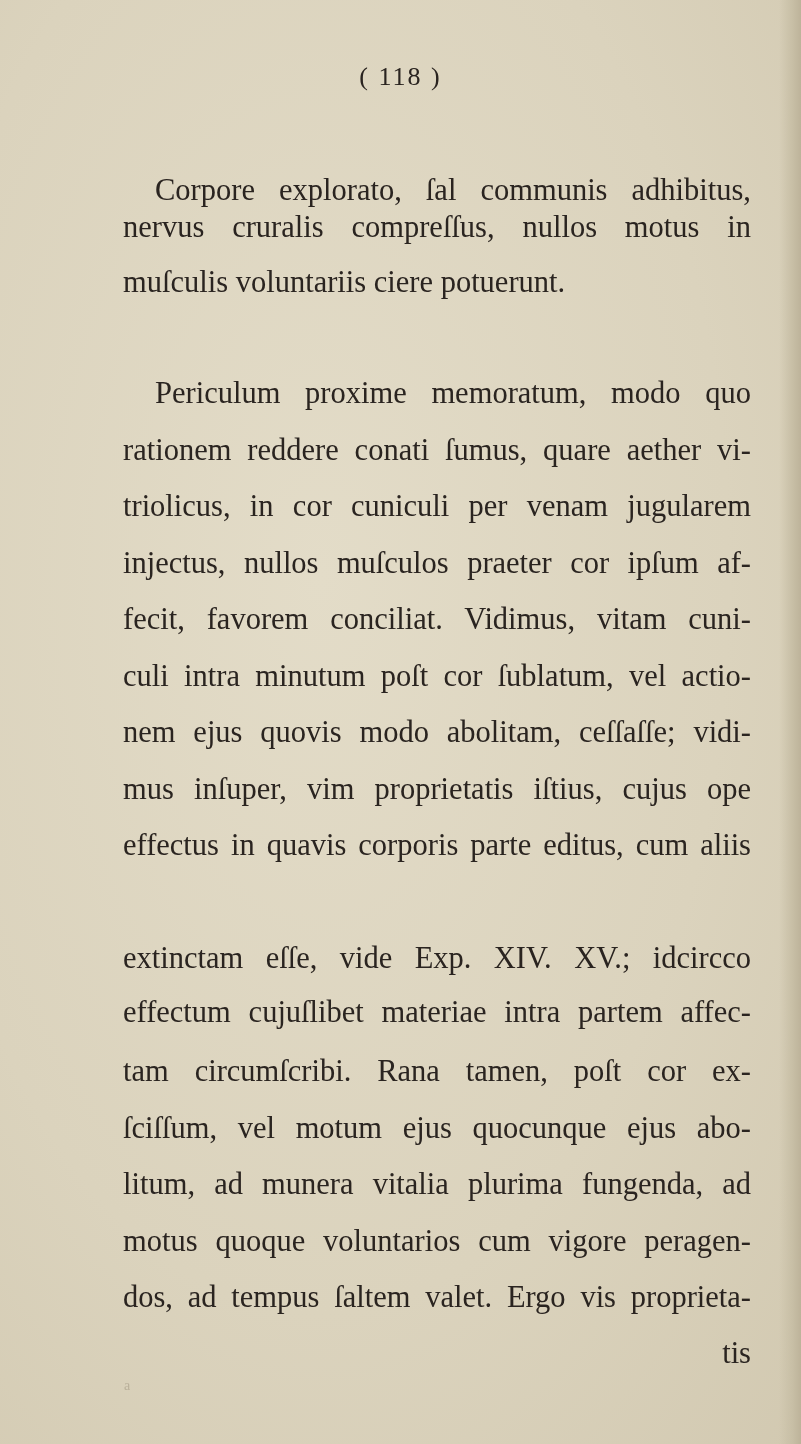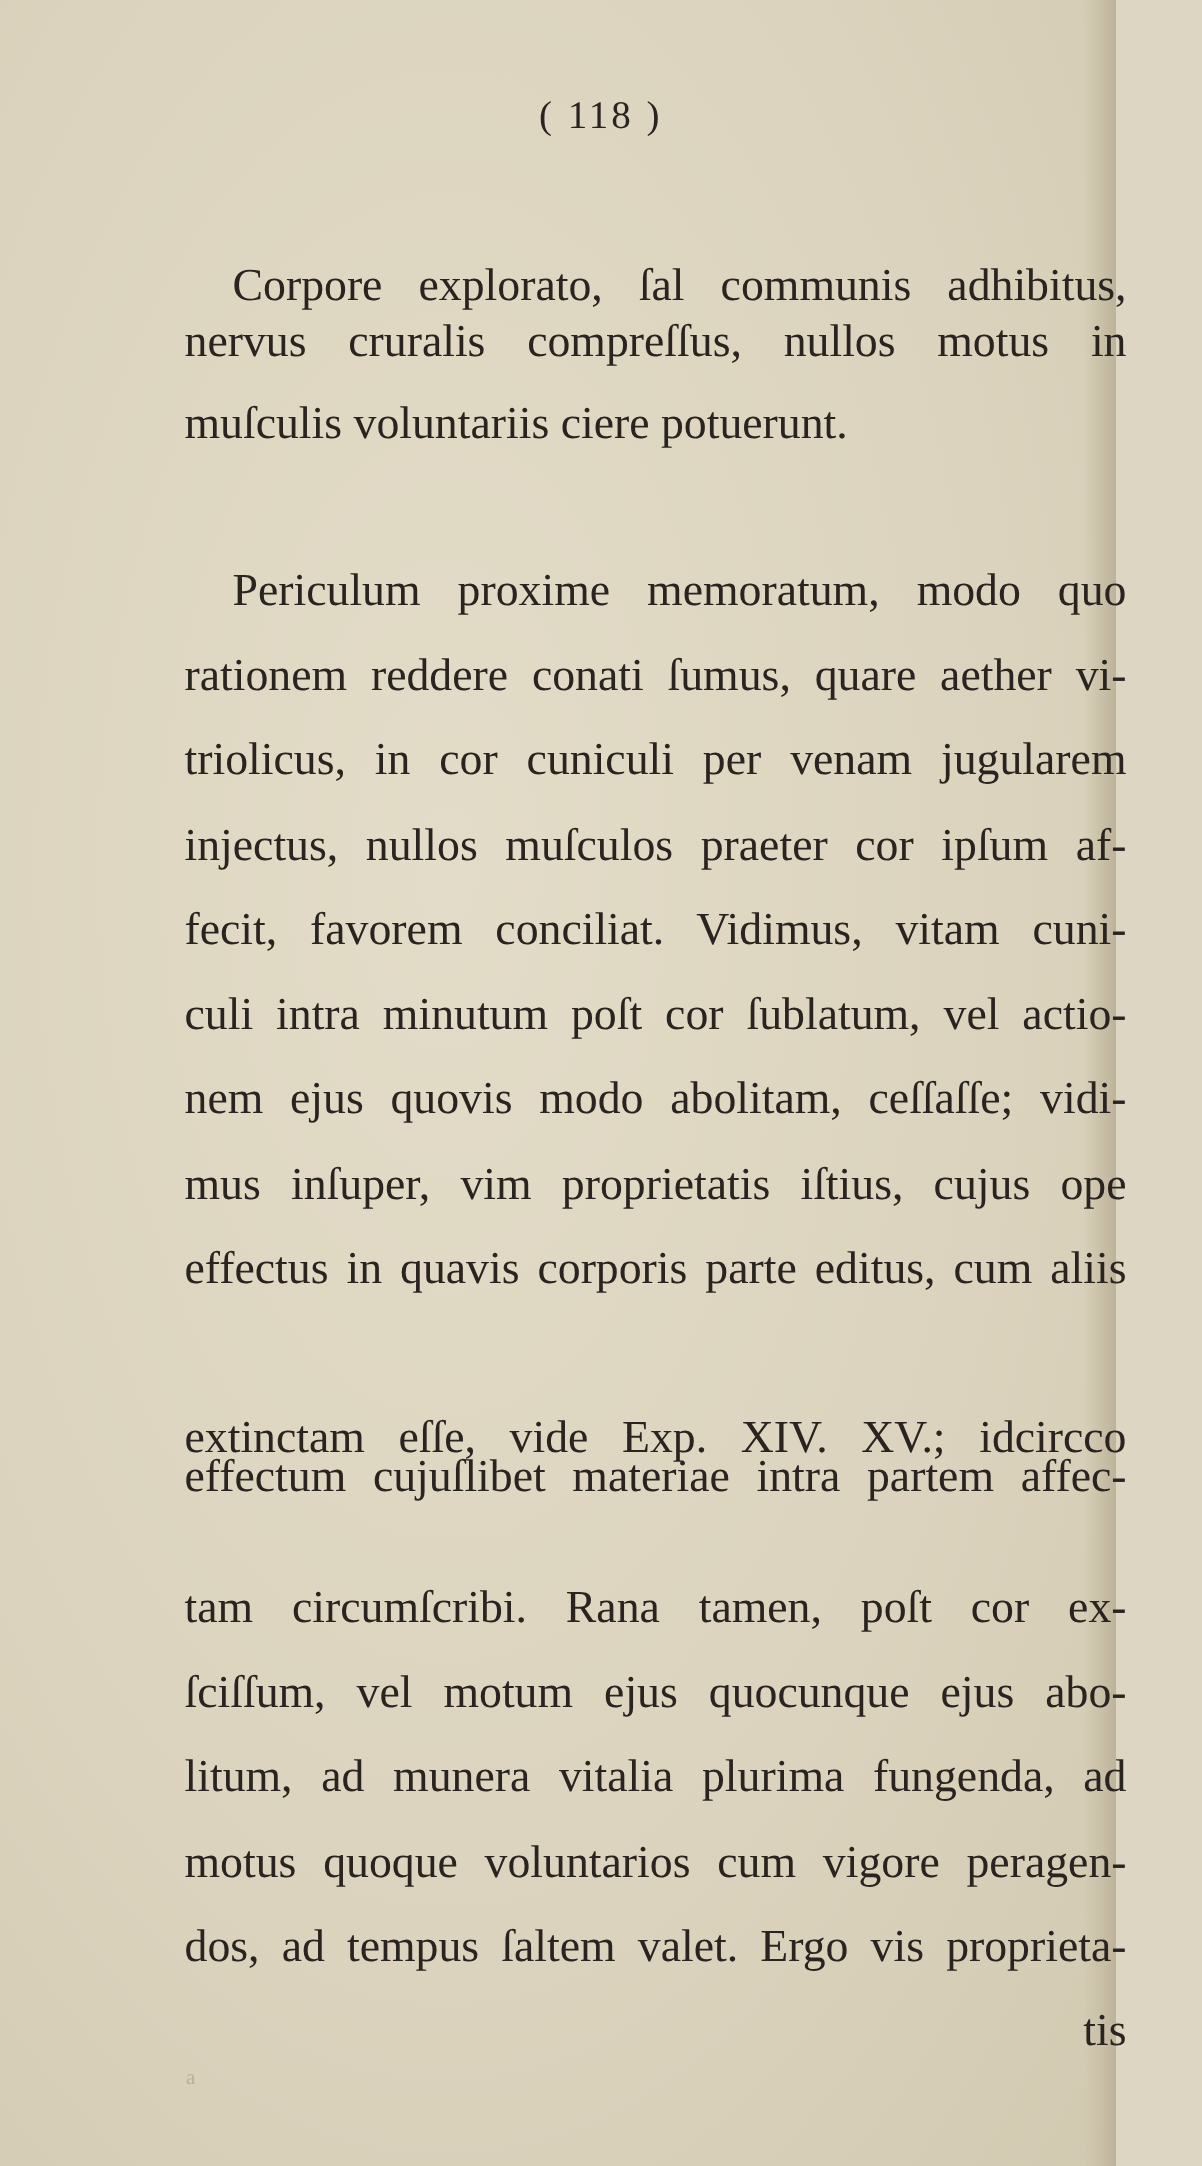--- a/index.html
+++ b/index.html
@@ -8,21 +8,21 @@
       height: 1444px;
       background: #ddd6c2;
       position: relative;
       overflow: hidden;
       font-family: "Liberation Serif", "DejaVu Serif", serif;
       color: #2a2420;
     }
     .page {
       position: absolute;
       left: 0; top: 0;
-      width: 744px; height: 1444px;
+      width: 801px; height: 1444px;
       background: radial-gradient(ellipse at 40% 40%, #e3dcc8 0%, #dbd3bd 60%, #d2c9b1 100%);
     }
     .edge {
       position: absolute;
       right: 0; top: 0;
       width: 22px; height: 1444px;
       background: linear-gradient(to right, rgba(200,190,165,0) 0%, #c8bfa6 60%, #bdb39a 100%);
     }
     .page-number {
       position: absolute;
@@ -67,21 +67,21 @@
   <div class="line indent" style="top:375px">Periculum proxime memoratum, modo quo</div>
   <div class="line" style="top:432px">rationem reddere conati ſumus, quare aether vi-</div>
   <div class="line" style="top:488px">triolicus, in cor cuniculi per venam jugularem</div>
   <div class="line" style="top:545px">injectus, nullos muſculos praeter cor ipſum af-</div>
   <div class="line" style="top:601px">fecit, favorem conciliat.  Vidimus, vitam cuni-</div>
   <div class="line" style="top:658px">culi intra minutum poſt cor ſublatum, vel actio-</div>
   <div class="line" style="top:714px">nem ejus quovis modo abolitam, ceſſaſſe; vidi-</div>
   <div class="line" style="top:771px">mus inſuper, vim proprietatis iſtius, cujus ope</div>
   <div class="line" style="top:827px">effectus in quavis corporis parte editus, cum aliis</div>
   <div class="line" style="top:940px">extinctam eſſe, vide Exp. XIV. XV.; idcircco</div>
-  <div class="line" style="top:966px">effectum cujuſlibet materiae intra partem affec-</div>
+  <div class="line" style="top:994px">effectum cujuſlibet materiae intra partem affec-</div>
   <div class="line" style="top:1053px">tam circumſcribi.  Rana tamen, poſt cor ex-</div>
   <div class="line" style="top:1110px">ſciſſum, vel motum ejus quocunque ejus abo-</div>
   <div class="line" style="top:1166px">litum, ad munera vitalia plurima fungenda, ad</div>
   <div class="line" style="top:1223px">motus quoque voluntarios cum vigore peragen-</div>
   <div class="line" style="top:1279px">dos, ad tempus ſaltem valet.  Ergo vis proprieta-</div>
 
   <div class="line catch" style="top:1335px">tis</div>
 
   <div class="footer-mark">a</div>
 </div>

